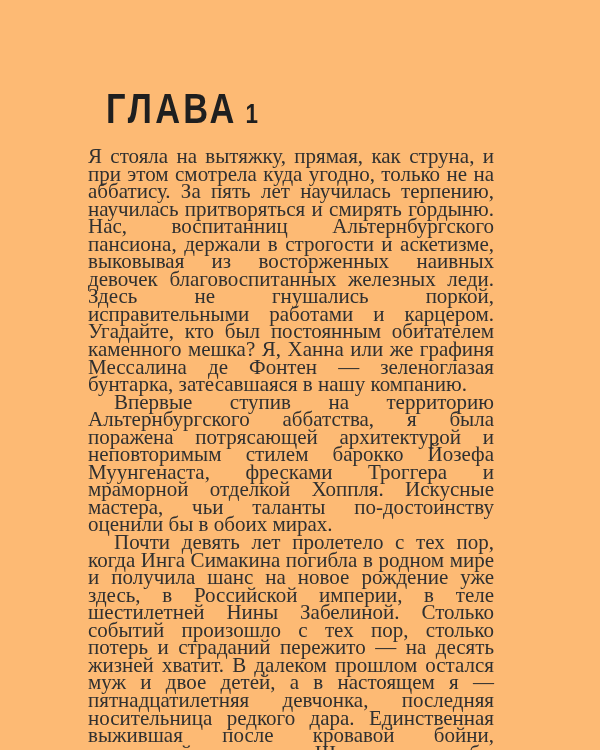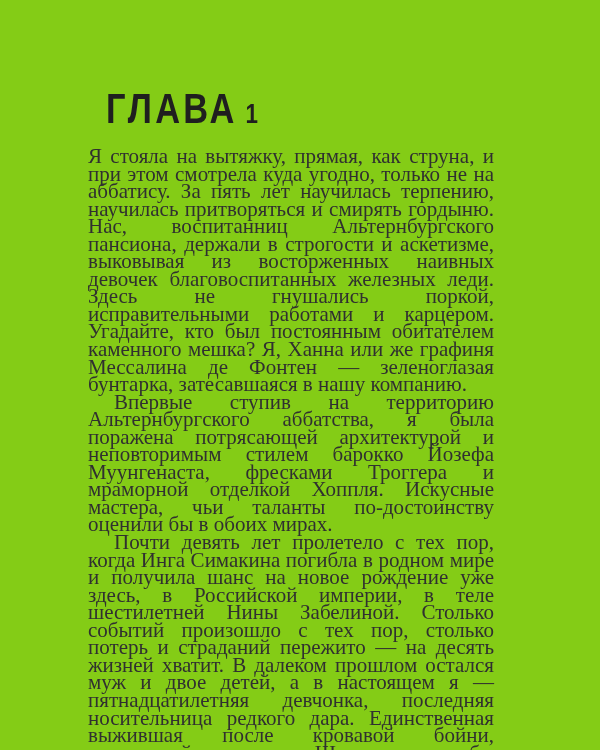--- a/index.html
+++ b/index.html
@@ -4,21 +4,21 @@
 <style>
   html, body {
     margin: 0;
     padding: 0;
     background: #ffffff;
   }
   .page {
     position: relative;
     width: 600px;
     height: 750px;
-    background: #84cc16;
+    background: #fdba74;
     overflow: hidden;
   }
   .chapter-title {
     position: absolute;
     left: 106px;
     top: 87px;
     margin: 0;
     padding: 0;
     font-family: "Liberation Sans", sans-serif;
     font-weight: 700;

